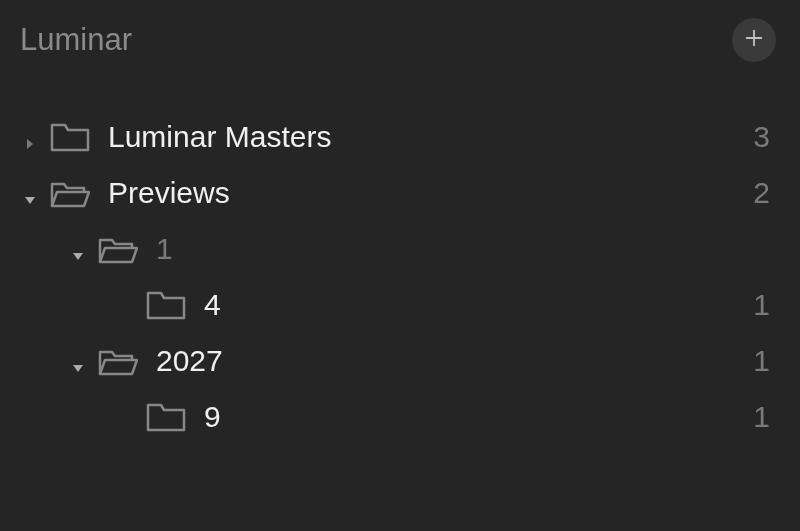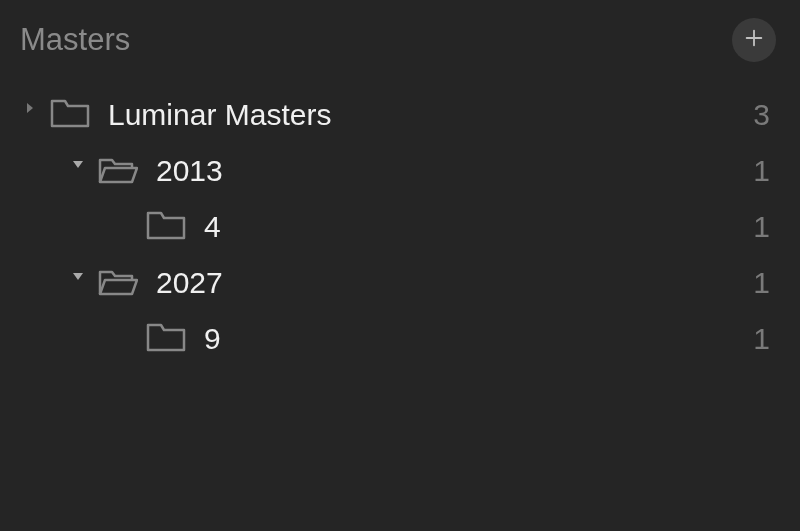--- a/index.html
+++ b/index.html
@@ -31,21 +31,21 @@
       border-radius: 50%;
       background: #3a3a3a;
       display: flex;
       align-items: center;
       justify-content: center;
       cursor: pointer;
     }
     .add-btn svg { width: 22px; height: 22px; }
     .tree-row {
       display: flex;
-      align-items: flex-start;
+      align-items: flex-end;
       height: 56px;
       cursor: pointer;
     }
     .disclosure {
       width: 20px;
       height: 20px;
       display: flex;
       align-items: center;
       justify-content: center;
       flex-shrink: 0;
@@ -75,21 +75,21 @@
       padding-right: 6px;
     }
     .indent-1 { padding-left: 48px; }
     .indent-2 { padding-left: 96px; }
   </style>
 </head>
 <body>
 
 <div class="panel">
   <div class="header">
-    <div class="header-title">Masters</div>
+    <div class="header-title">Luminar</div>
     <div class="add-btn">
       <span>
         <svg viewBox="0 0 24 24" fill="none" stroke="#c0c0c0" stroke-width="2" stroke-linecap="round">
           <line x1="12" y1="4" x2="12" y2="20"></line>
           <line x1="4" y1="12" x2="20" y2="12"></line>
         </svg>
       </span>
     </div>
   </div>
 
@@ -101,34 +101,48 @@
     </span>
     <span class="folder-icon">
       <svg viewBox="0 0 40 32" fill="none" stroke="#888" stroke-width="2.5" stroke-linejoin="round">
         <path d="M2 8 L2 28 L38 28 L38 8 L18 8 L15 3 L2 3 Z"></path>
       </svg>
     </span>
     <span class="label">Luminar Masters</span>
     <span class="count">3</span>
   </div>
 
+  <div class="tree-row">
+    <span class="disclosure">
+      <svg viewBox="0 0 16 16">
+          <path d="M3 5 L13 5 L8 12 Z" fill="#aaa"></path>
+        </svg>
+    </span>
+    <span class="folder-icon">
+      <svg viewBox="0 0 40 32" fill="none" stroke="#888" stroke-width="2.5" stroke-linejoin="round">
+        <path d="M2 28 L2 6 L14 6 L17 10 L34 10 L34 14"></path>
+        <path d="M2 28 L7 14 L39 14 L34 28 Z"></path>
+      </svg>
+    </span>
+    <span class="label">Previews</span>
+    <span class="count">2</span>
+  </div>
 
   <div class="tree-row indent-1">
     <span class="disclosure">
       <svg viewBox="0 0 16 16">
           <path d="M3 5 L13 5 L8 12 Z" fill="#aaa"></path>
         </svg>
     </span>
     <span class="folder-icon">
       <svg viewBox="0 0 40 32" fill="none" stroke="#888" stroke-width="2.5" stroke-linejoin="round">
         <path d="M2 28 L2 6 L14 6 L17 10 L34 10 L34 14"></path>
         <path d="M2 28 L7 14 L39 14 L34 28 Z"></path>
       </svg>
     </span>
-    <span class="label">2013</span>
     <span class="count">1</span>
   </div>
 
   <div class="tree-row indent-2">
     <span class="spacer20"></span>
     <span class="folder-icon">
       <svg viewBox="0 0 40 32" fill="none" stroke="#888" stroke-width="2.5" stroke-linejoin="round">
         <path d="M2 8 L2 28 L38 28 L38 8 L18 8 L15 3 L2 3 Z"></path>
       </svg>
     </span>

